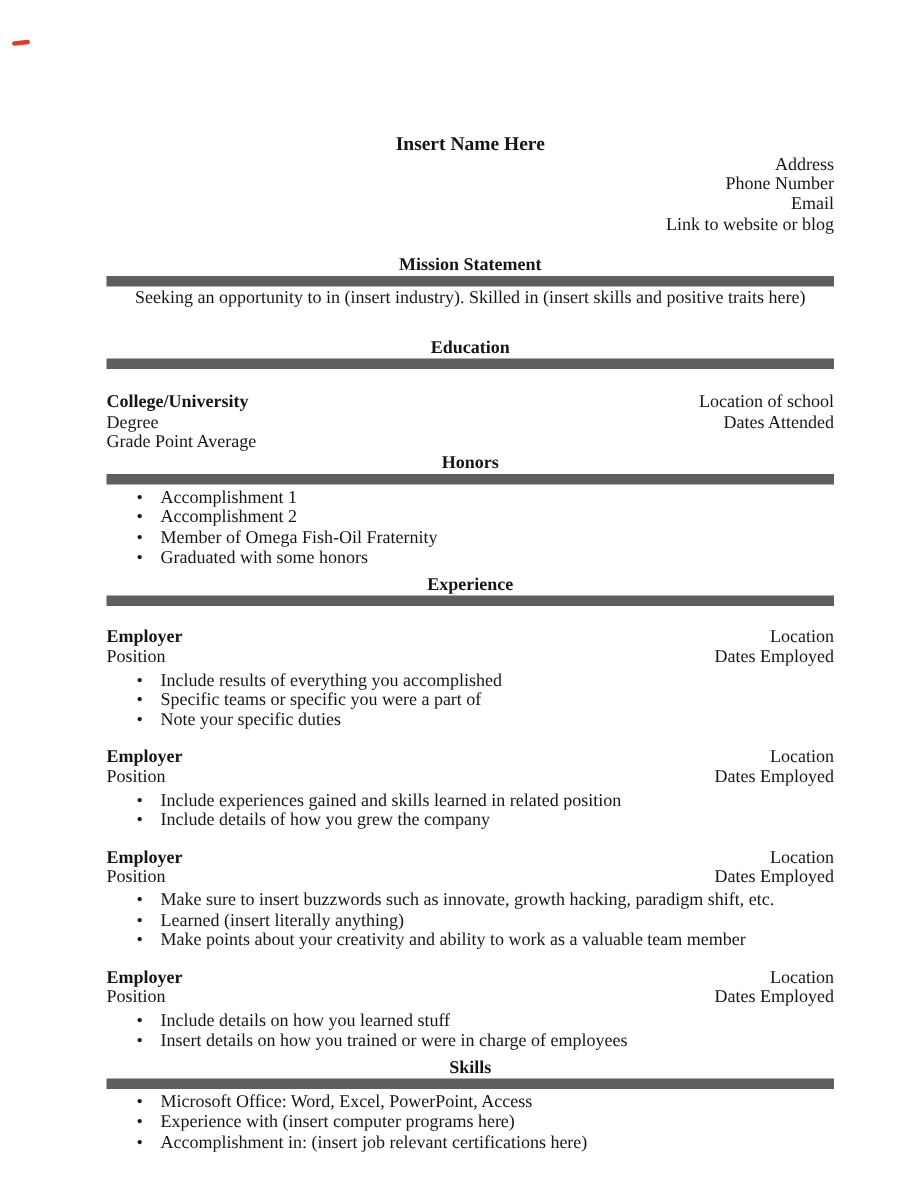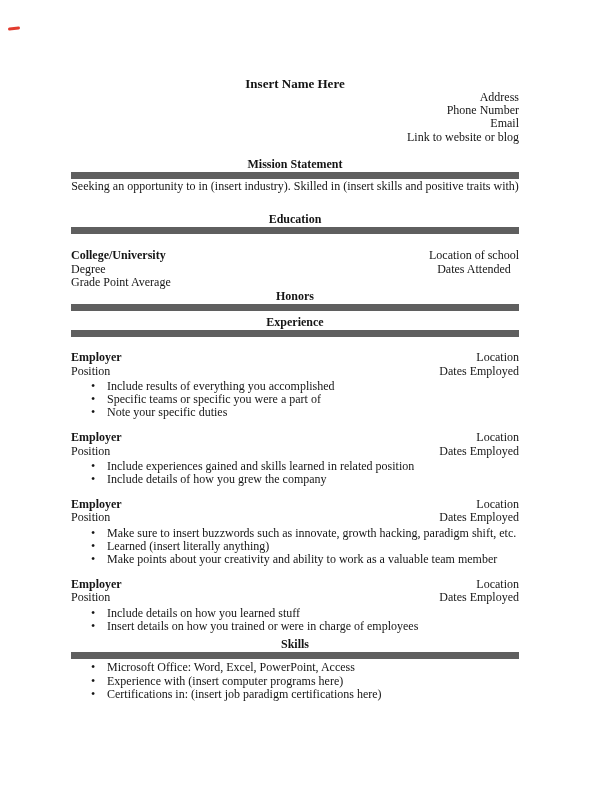--- a/index.html
+++ b/index.html
@@ -5,41 +5,41 @@
   html,body{margin:0;padding:0;background:#ffffff;}
   .page{
     position:relative;
     width:616px;height:796px;
     background:#ffffff;
     color:#151515;
     font-family:"Liberation Serif","DejaVu Serif",serif;
     font-size:12px;line-height:13.2px;
     overflow:hidden;
   }
-  .content{padding:76px 97px 0 71px;}
+  .content{padding:76px 60px 0 71px;margin-top:12px;}
   .center{text-align:center;}
   .bold{font-weight:bold;}
   
   .hdr-name{font-size:13px;line-height:15px;font-weight:bold;text-align:center;}
   .hdr-line{text-align:right;}
   
   .sec{margin-top:14px;}
   .sec-head{
     font-weight:bold;text-align:center;
     line-height:13.2px;padding-bottom:1px;
     border-bottom:7px solid #7f1d1d;
   }
   .sec-mission .sec-body{margin-top:1px;}
   .sec-education{margin-top:20px;}
   .sec-honors{margin-top:1px;}
   .sec-experience{margin-top:5px;}
   .sec-skills{margin-top:5px;}
   
   .row2{display:flex;justify-content:space-between;align-items:flex-start;}
-  .row2 .right{text-align:center;white-space:nowrap;}
+  .row2 .right{text-align:right;white-space:nowrap;}
   .edu-row{margin-top:15px;gap:32px;}
   
   ul.blist{list-style:none;margin:2px 0 0 0;padding:0 0 0 36px;}
   ul.blist li{position:relative;}
   ul.blist li::before{
     content:"\2022";
     position:absolute;left:-16px;top:0;
   }
   
   .job{margin-top:12px;}
@@ -62,40 +62,46 @@
     <div>
       <div class="hdr-name">Insert Name Here</div>
       <div class="hdr-line">Address</div>
       <div class="hdr-line">Phone Number</div>
       <div class="hdr-line">Email</div>
       <div class="hdr-line">Link to website or blog</div>
     </div>
 
     <div class="sec sec-mission">
       <div class="sec-head" style="border-bottom-color: rgb(95, 95, 95);">Mission Statement</div>
-      <div class="sec-body center">Seeking an opportunity to in (insert industry). Skilled in (insert skills and positive traits with)</div>
+      <div class="sec-body center">Seeking an opportunity to in (insert industry). Skilled in (insert skills and positive traits here)</div>
     </div>
 
     <div class="sec sec-education">
       <div class="sec-head" style="border-bottom-color: rgb(95, 95, 95);">Education</div>
       <div class="row2 edu-row">
         <div>
           <div class="bold">College/University</div>
           <div>Degree</div>
           <div>Grade Point Average</div>
         </div>
         <div class="right">
           <div>Location of school</div>
           <div>Dates Attended</div>
         </div>
       </div>
     </div>
 
     <div class="sec sec-honors">
       <div class="sec-head" style="border-bottom-color: rgb(95, 95, 95);">Honors</div>
+      <ul class="blist">
+        <li>Accomplishment 1</li>
+        <li>Accomplishment 2</li>
+        <li>Member of Omega Fish-Oil Fraternity</li>
+        <li>Graduated with some honors</li>
+      </ul>
     </div>
 
     <div class="sec sec-experience">
       <div class="sec-head" style="border-bottom-color: rgb(95, 95, 95);">Experience</div>
 
       <div class="job job-first">
         <div class="row2">
           <div class="bold">Employer</div>
           <div class="right">Location</div>
         </div>
@@ -155,18 +161,18 @@
           <li>Insert details on how you trained or were in charge of employees</li>
         </ul>
       </div>
     </div>
 
     <div class="sec sec-skills">
       <div class="sec-head" style="border-bottom-color: rgb(95, 95, 95);">Skills</div>
       <ul class="blist">
         <li>Microsoft Office: Word, Excel, PowerPoint, Access</li>
         <li>Experience with (insert computer programs here)</li>
-        <li>Certifications in: (insert job paradigm certifications here)</li>
+        <li>Accomplishment in: (insert job relevant certifications here)</li>
       </ul>
     </div>
 
   </div>
 </div>
 
 </body></html>

